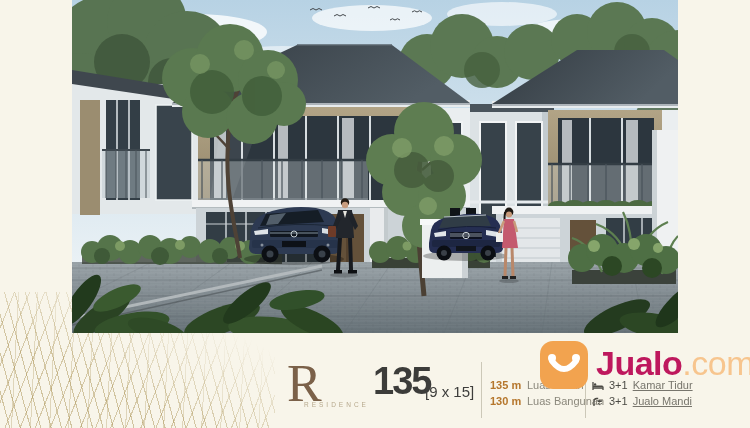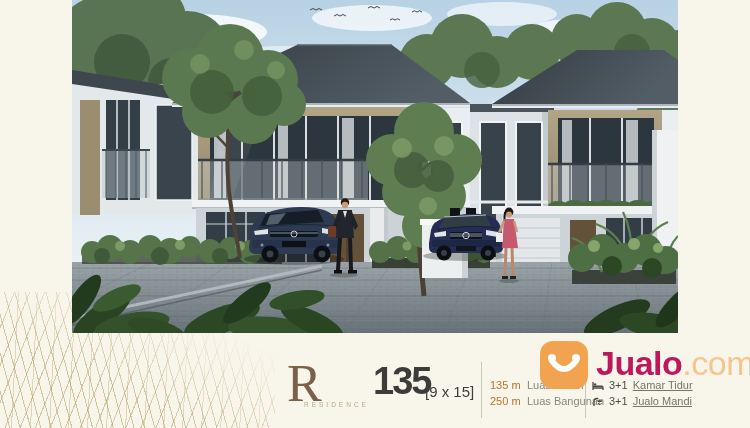--- a/index.html
+++ b/index.html
@@ -22,21 +22,21 @@
   .brand-sub{position:absolute;left:304px;top:401px;font-size:6.5px;letter-spacing:3px;
              color:#b7a98d;}
   .type-num{position:absolute;left:373px;top:362px;font-size:38px;font-weight:800;
             letter-spacing:-2px;color:#3c3c3a;line-height:1;}
   .type-dim{position:absolute;left:425px;top:384px;font-size:15px;color:#3e3e3c;line-height:1;}
   .vdiv{position:absolute;width:1px;background:#ccc8b8;}
   .vdiv1{left:481px;top:362px;height:56px;}
   .vdiv2{left:585px;top:362px;height:56px;}
   .spec-row{position:absolute;height:13px;font-size:11px;line-height:13px;white-space:nowrap;
             display:flex;align-items:center;}
-  .sv{font-weight:400;color:#b5762c;width:37px;display:inline-block;}
+  .sv{font-weight:700;color:#b5762c;width:37px;display:inline-block;}
   .sl{color:#8b887c;}
   .sv2{font-weight:400;color:#4b4a44;margin:0 5px 0 5px;}
   .sl2{color:#77756c;text-decoration:underline;}
   .r1{left:490px;top:379px;} .r2{left:490px;top:395px;}
   .r3{left:592px;top:379px;} .r4{left:592px;top:395px;}
   .jualo-badge{position:absolute;left:540px;top:341px;width:48px;height:48px;border-radius:13px;
                background:#f2a34f;}
   .jualo-text{position:absolute;left:596px;top:346px;font-size:34px;line-height:1;
               letter-spacing:-.5px;white-space:nowrap;}
   .jualo-text .jb{font-weight:700;color:#be185d;}
@@ -457,21 +457,21 @@
   <div class="type-dim">[9 x 15]</div>
 
   <div class="vdiv vdiv1"></div>
   <div class="vdiv vdiv2"></div>
 
   <div class="spec-row r1">
     <span class="sv">135 m</span>
     <span class="sl">Luas Tanah</span>
   </div>
   <div class="spec-row r2">
-    <span class="sv">250 m</span>
+    <span class="sv">130 m</span>
     <span class="sl">Luas Bangunan</span>
   </div>
 
   <div class="spec-row r3">
     <svg width="12" height="10" viewBox="0 0 12 10">
       <path d="M1,1 V9 M1,7.2 H11 V9 M11,7.2 V5.6" stroke="#4b4a44" stroke-width="1.3" fill="none"></path>
       <rect x="1" y="4.4" width="10" height="2" rx="1" fill="#4b4a44"></rect>
       <circle cx="3.1" cy="3.4" r="1.2" fill="#4b4a44"></circle>
     </svg>
     <span class="sv2">3+1</span>

